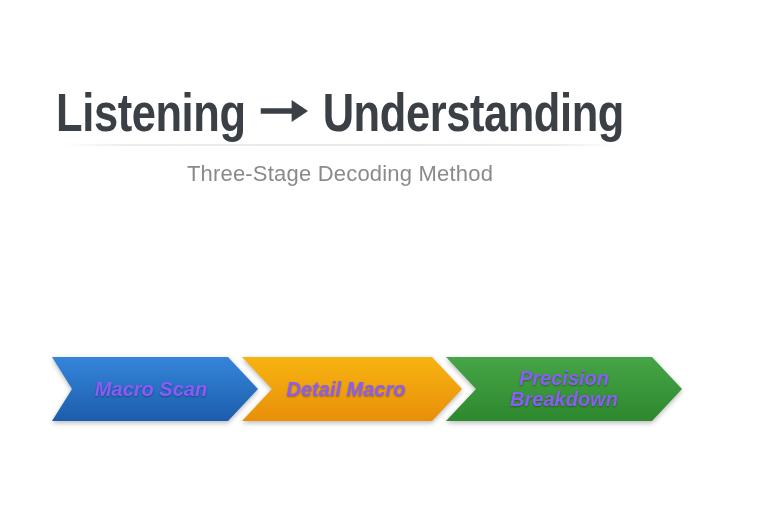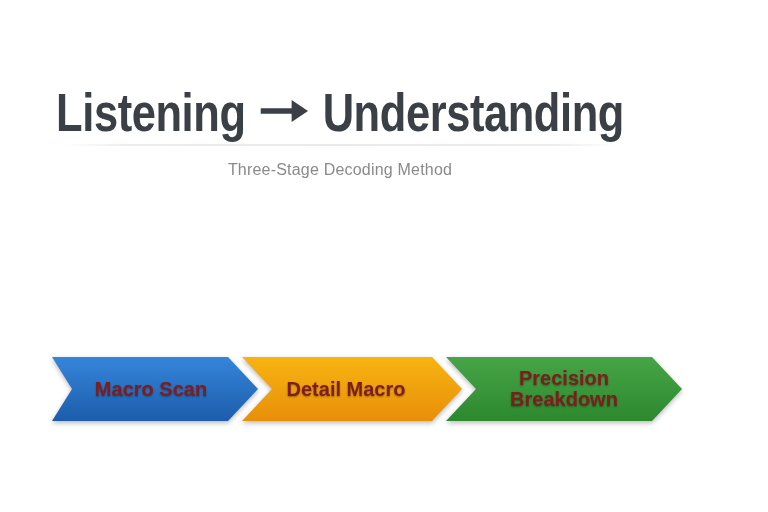--- a/index.html
+++ b/index.html
@@ -61,21 +61,21 @@
       rgba(0,0,0,0) 100%);
   }
 
   
   .subtitle {
     position: absolute;
     top: 161px;
     left: 0;
     right: 0;
     text-align: center;
-    font-size: 16px;
+    font-size: 22px;
     font-weight: normal;
     color: #8a8a8a;
     letter-spacing: 0.2px;
   }
 
   
   .process-bar {
     position: absolute;
     left: 52px;
     top: 357px;
@@ -89,25 +89,26 @@
     filter: drop-shadow(0 2px 2.5px rgba(0,0,0,0.28));
   }
   .stage-label {
     position: absolute;
     top: 0;
     height: 64px;
     display: flex;
     align-items: center;
     justify-content: center;
     text-align: center;
-    color: #7f1d1d;
+    color: #8b5cf6;
     font-size: 20px;
     font-weight: bold;
     line-height: 1.05;
     text-shadow: 0 1px 2px rgba(0,0,0,0.35);
+    font-style: italic;
   }
   .stage-label.s0 { left: 8px;   width: 182px; }
   .stage-label.s1 { left: 206px; width: 176px; }
   .stage-label.s2 { left: 426px; width: 172px; }
 </style>
 </head>
 <body>
 
 <div class="slide">
 

